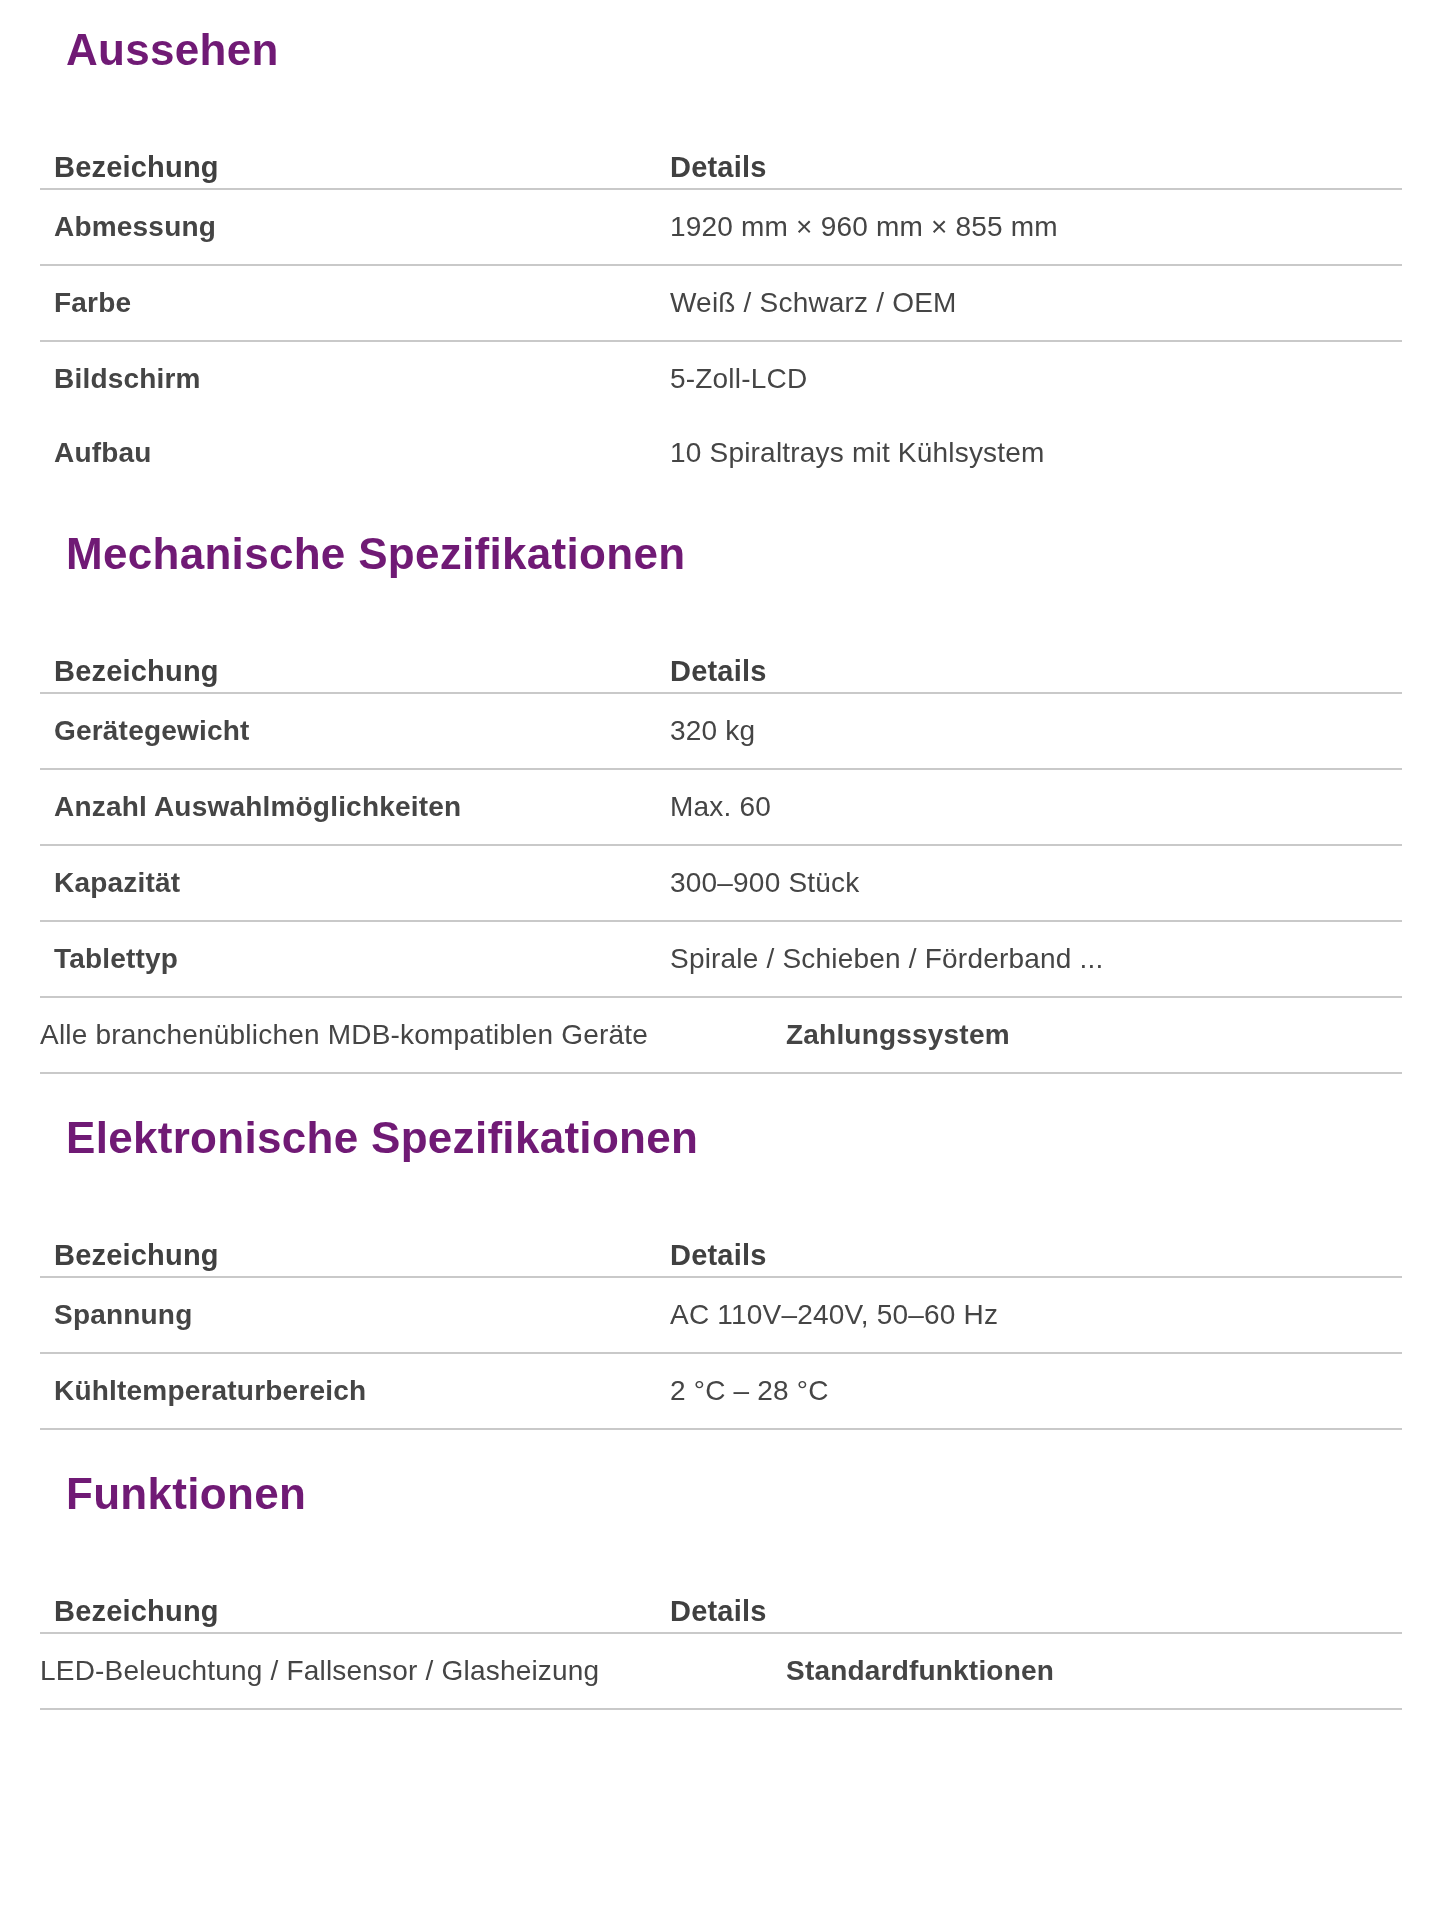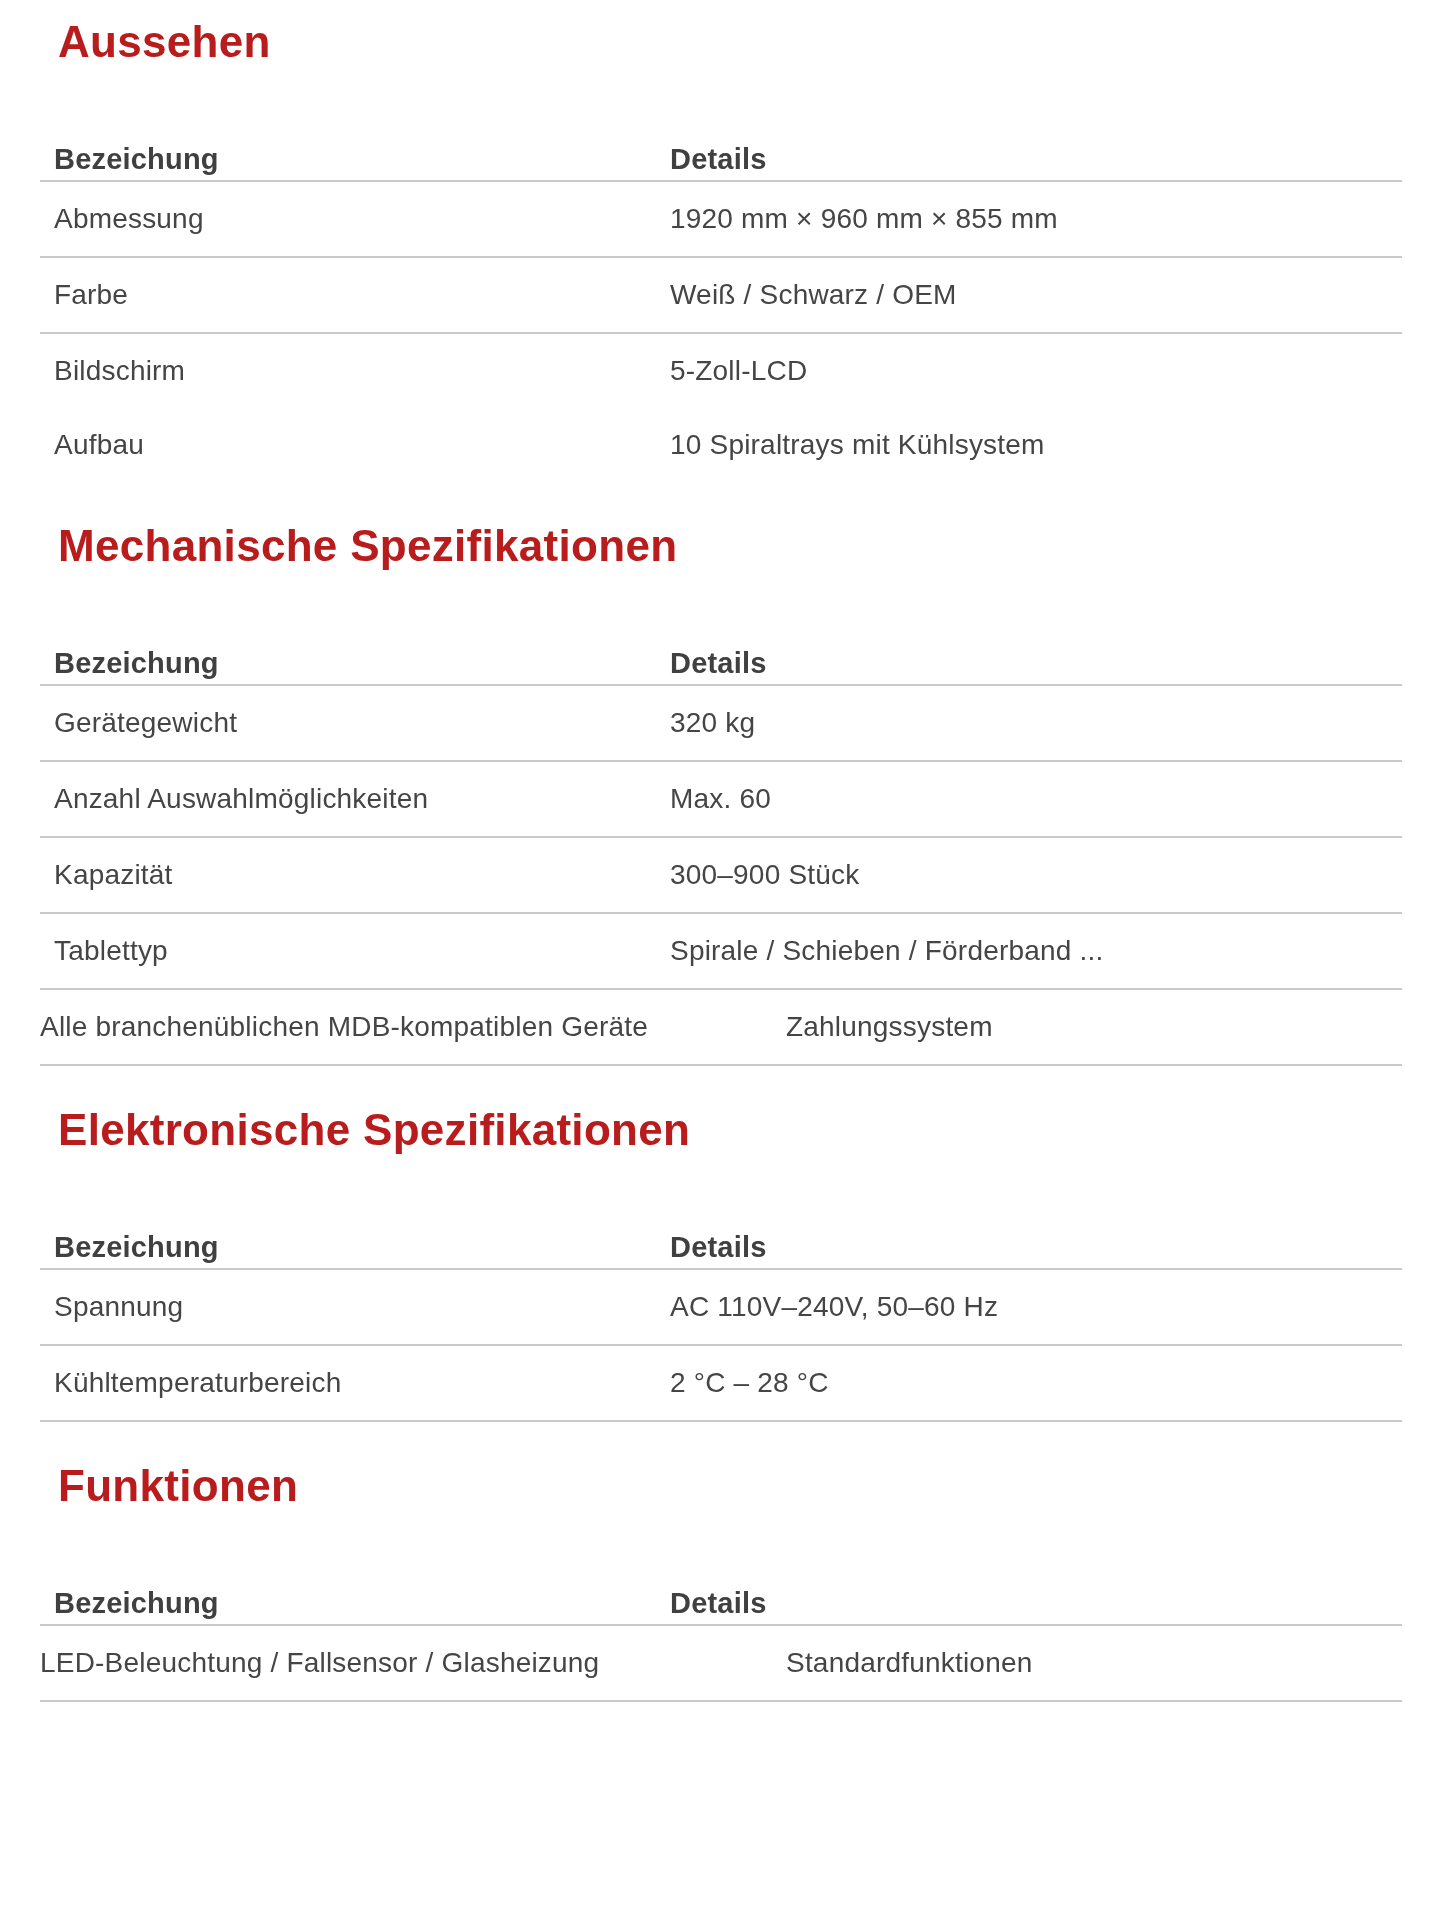--- a/index.html
+++ b/index.html
@@ -14,26 +14,26 @@
     font-family: "Liberation Sans", sans-serif;
   }
   .page {
     box-sizing: border-box;
     width: 1445px;
     padding: 12px 43px 0 40px;
   }
   .section { }
   .section:not(:first-child) { margin-top: 38px; }
   .h2 {
-    margin: 4px;
+    margin: 12px;
     padding-left: 14px;
     font-size: 44px;
     line-height: 52px;
     font-weight: 700;
-    color: #b91c1c;
+    color: #701a75;
     letter-spacing: 0.3px;
     margin-bottom: 56px;
     white-space: nowrap;
   }
   .table { width: 100%; }
   .tr {
     display: flex;
     align-items: center;
     height: 74px;
     border-bottom: 2px solid #c9c9c9;
@@ -47,20 +47,21 @@
   .td {
     box-sizing: border-box;
     font-size: 28px;
     font-weight: 400;
     color: #454545;
     letter-spacing: 0.2px;
   }
   .td.name {
     flex: 0 0 630px;
     padding-left: 14px;
+    font-weight: bold;
   }
   .td.details {
     flex: 1 1 auto;
     padding-left: 0;
   }
   .thead .td {
     font-weight: 700;
     color: #404040;
     font-size: 29px;
     padding-bottom: 4px;

